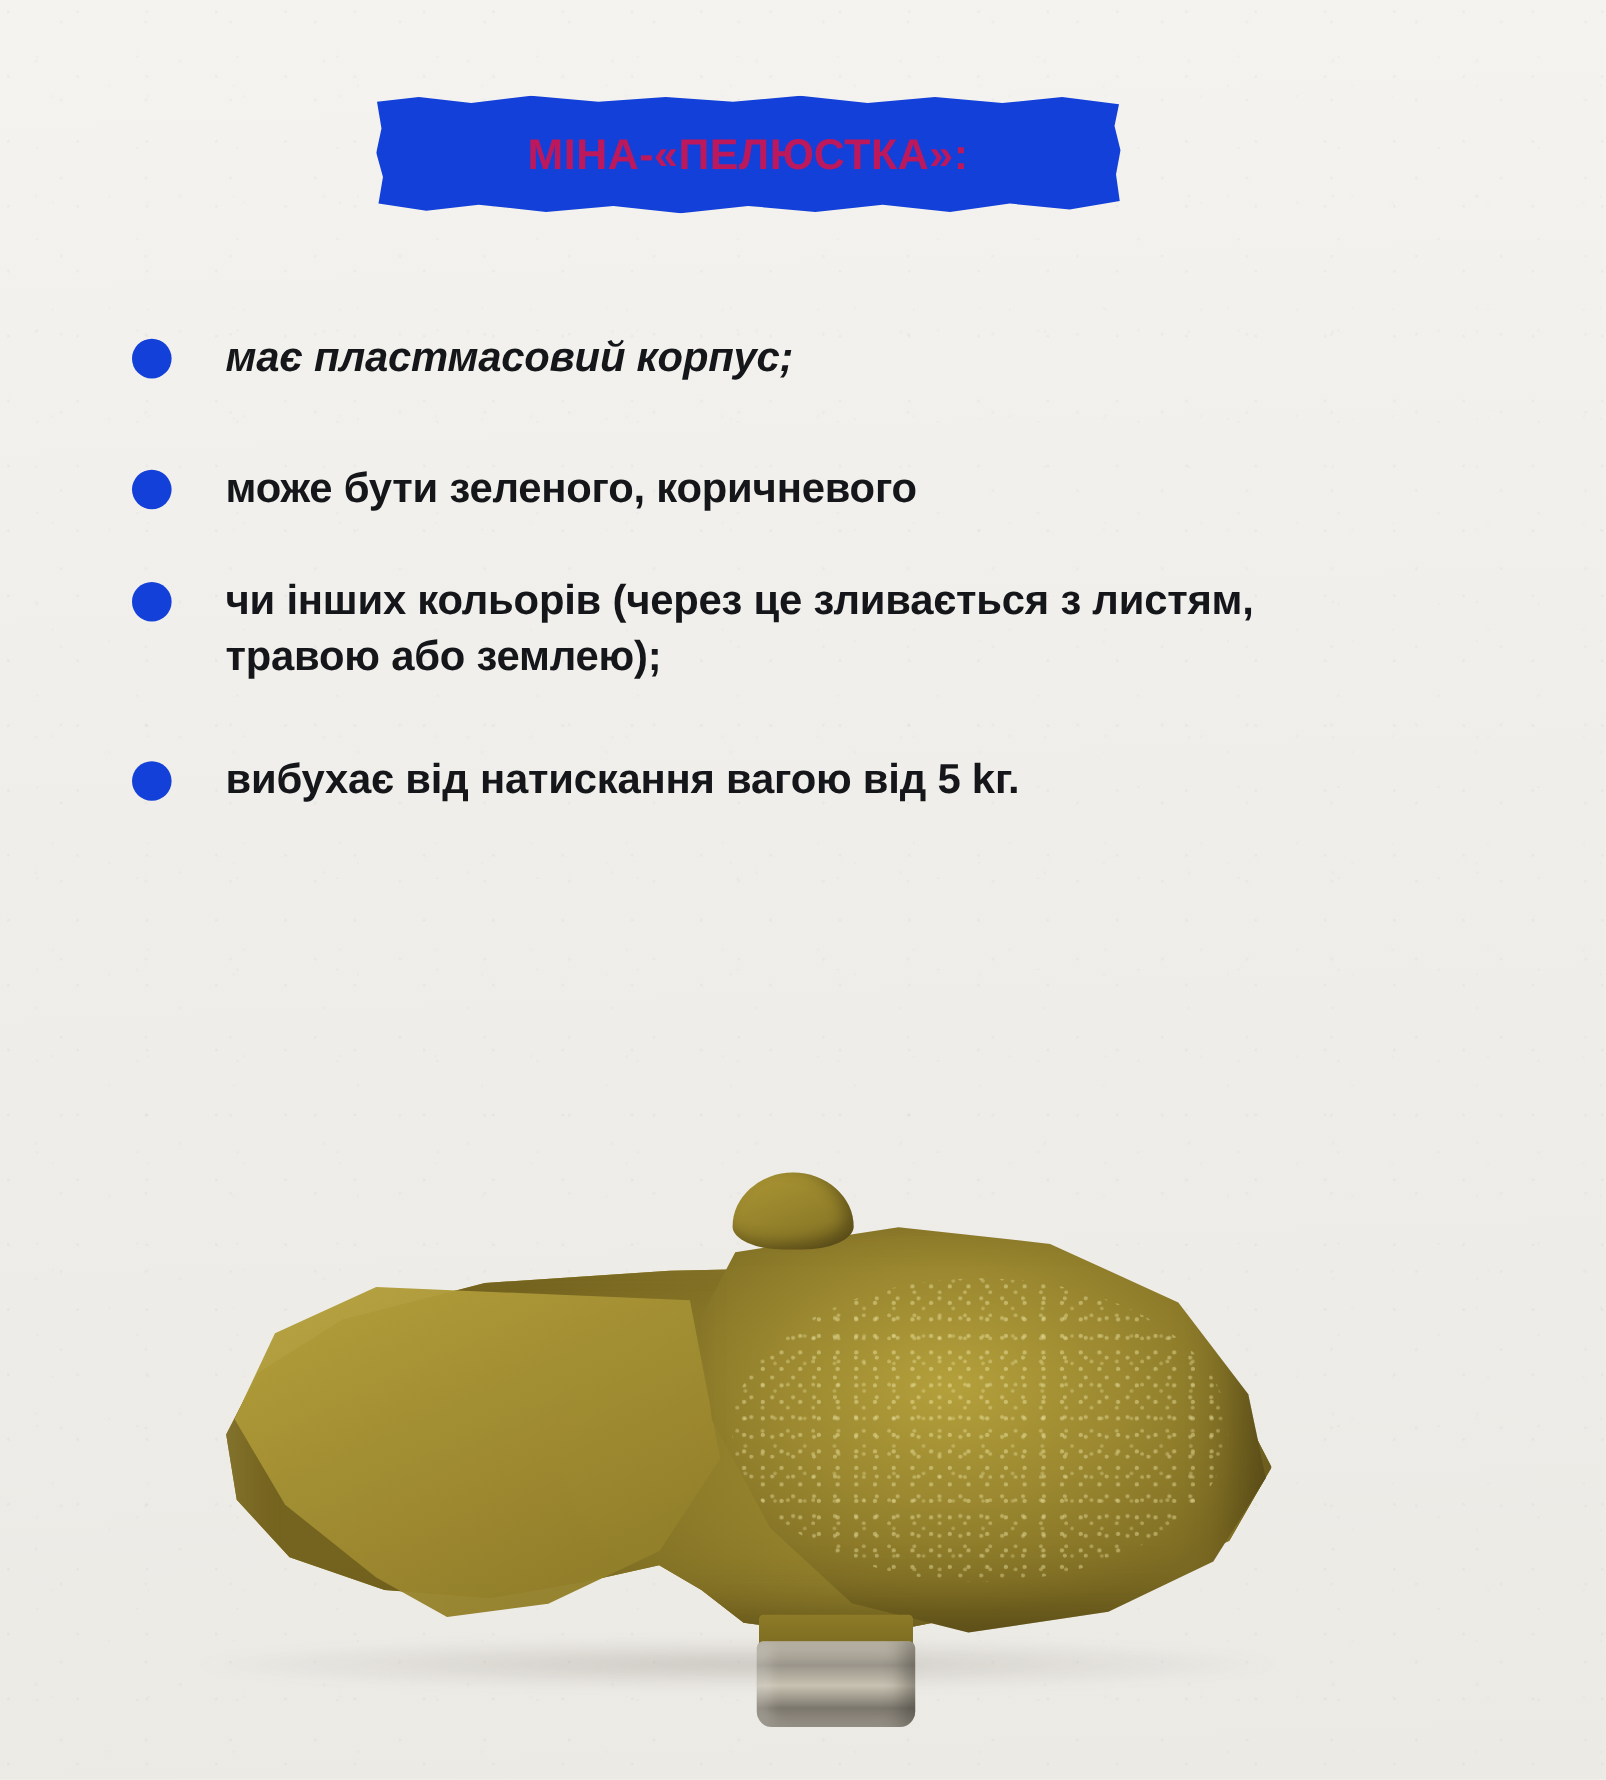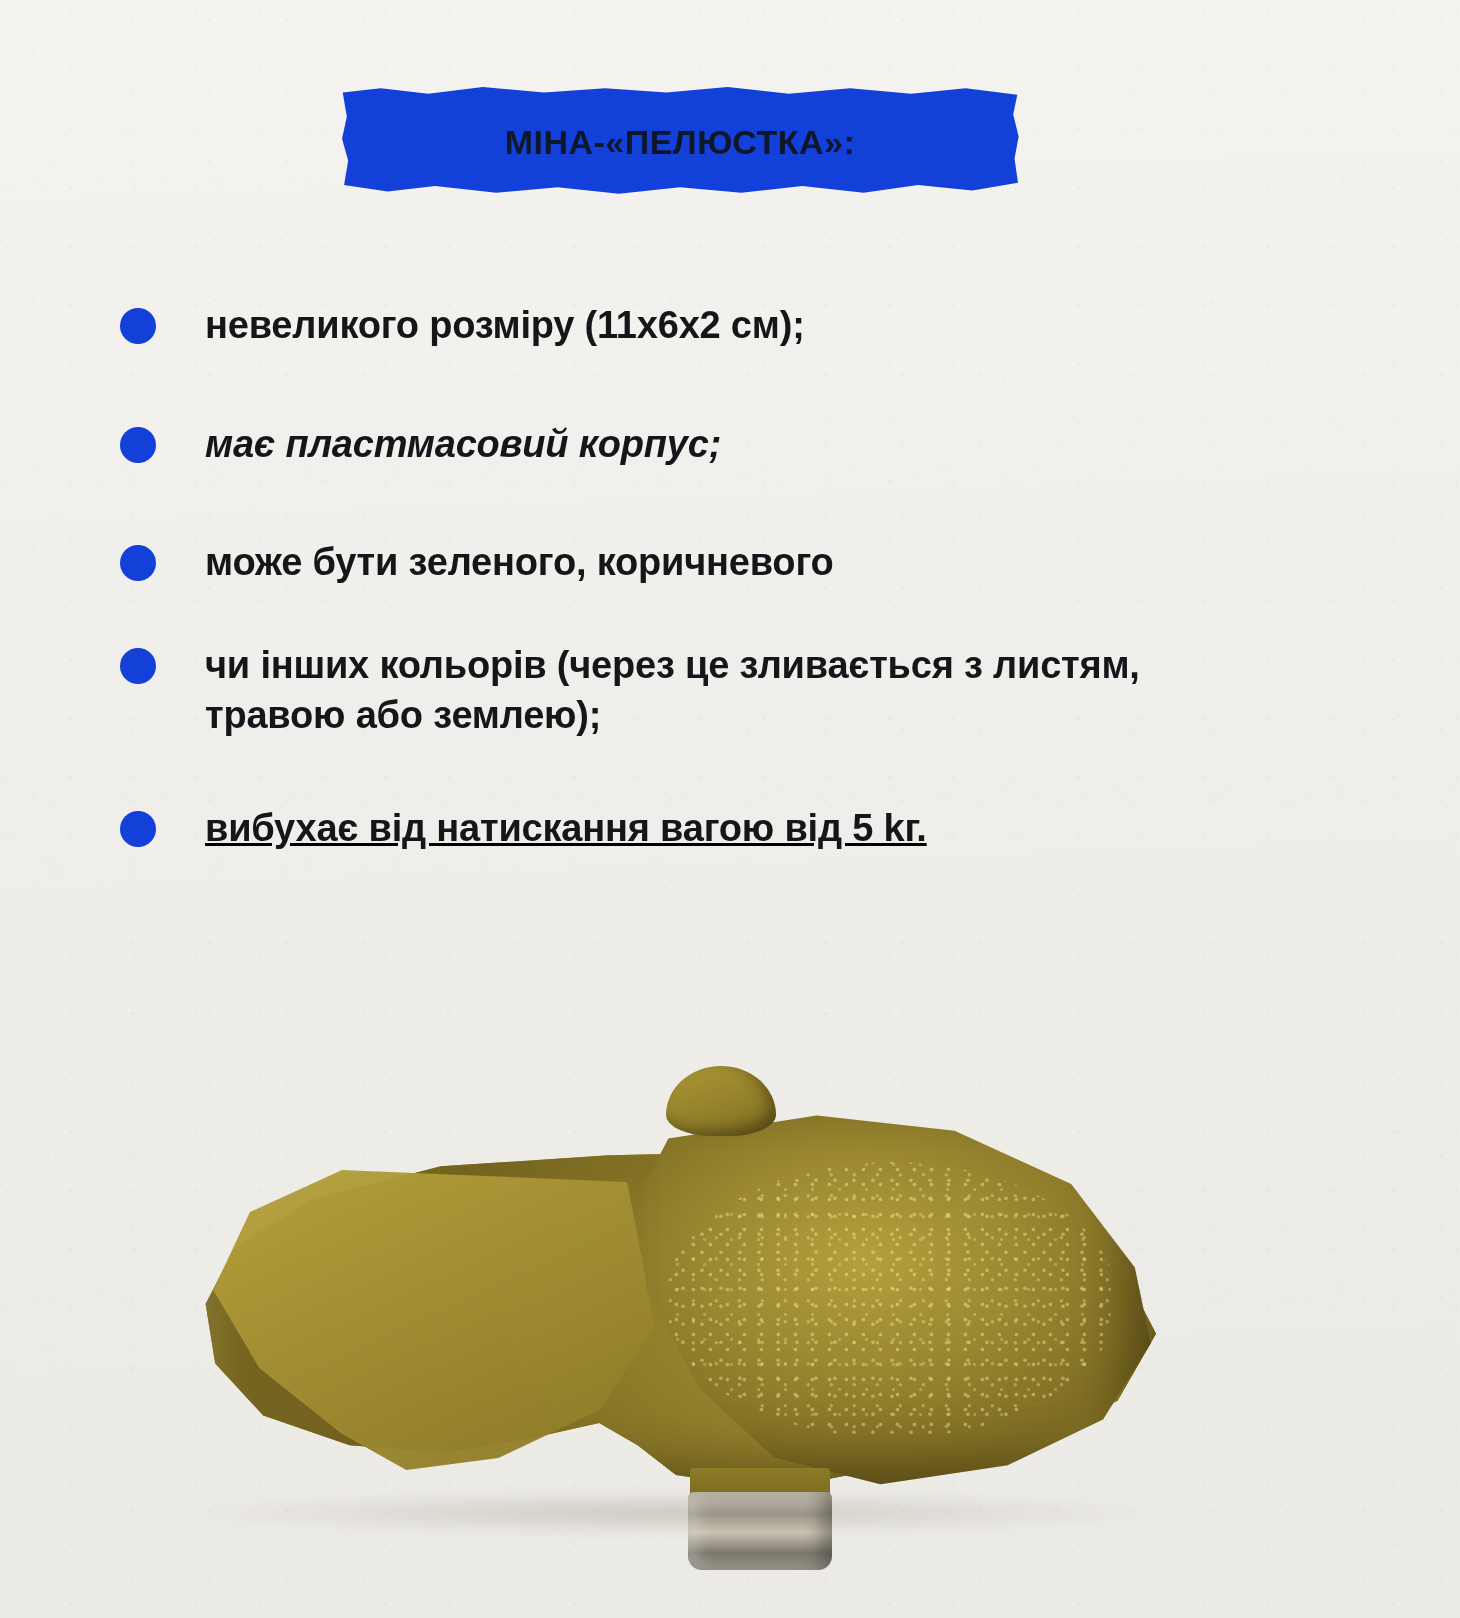--- a/index.html
+++ b/index.html
@@ -59,43 +59,43 @@
       32% 92%, 23% 97%, 14% 91%, 7% 96%, 0.6% 90%,
       1.2% 68%, 0.3% 48%, 1% 28%
     );
   }
   .title-banner .label {
     position: absolute;
     inset: 0;
     display: flex;
     align-items: center;
     justify-content: center;
-    color: #0f172a;
-    font-size: 34px;
+    color: #be185d;
+    font-size: 39px;
     font-weight: bold;
     letter-spacing: 0.5px;
     white-space: nowrap;
     z-index: 2;
     text-align: center;
     padding-top: 2px;
   }
 
   
   .bullet-list {
     position: absolute;
     left: 120px;
     top: 300px;
     width: 1220px;
   }
   .bullet-row {
     display: flex;
     align-items: flex-start;
     margin-bottom: 60px;
   }
-  .bullet-row:last-child { margin-bottom: 0; text-decoration: underline; }
+  .bullet-row:last-child { margin-bottom: 0; }
   .bullet-dot {
     flex: 0 0 auto;
     width: 36px;
     height: 36px;
     border-radius: 50%;
     background: #1340d8;
     margin-top: 8px;
     margin-right: 49px;
   }
   .bullet-text {
@@ -232,24 +232,20 @@
 <div class="sheet"></div>
 <div class="paper-texture"></div>
 
 <div class="title-banner">
   <div class="ink"></div>
   <div class="label">МІНА-«ПЕЛЮСТКА»:</div>
 </div>
 
 <div class="bullet-list">
 
-  <div class="bullet-row row-1">
-    <span class="bullet-dot"></span>
-    <span class="bullet-text">невеликого розміру (11x6x2 см);</span>
-  </div>
 
   <div class="bullet-row row-2">
     <span class="bullet-dot"></span>
     <span class="bullet-text">має пластмасовий корпус;</span>
   </div>
 
   <div class="bullet-row row-3">
     <span class="bullet-dot"></span>
     <span class="bullet-text">може бути зеленого, коричневого</span>
   </div>

